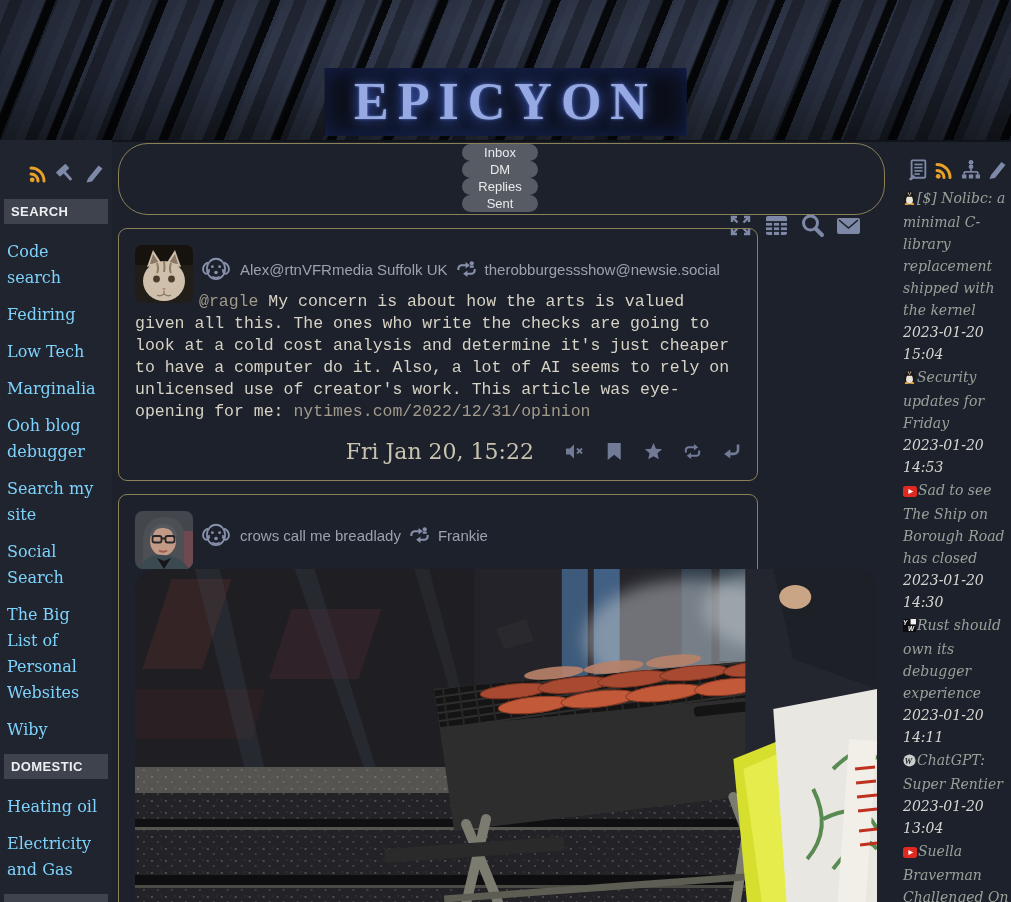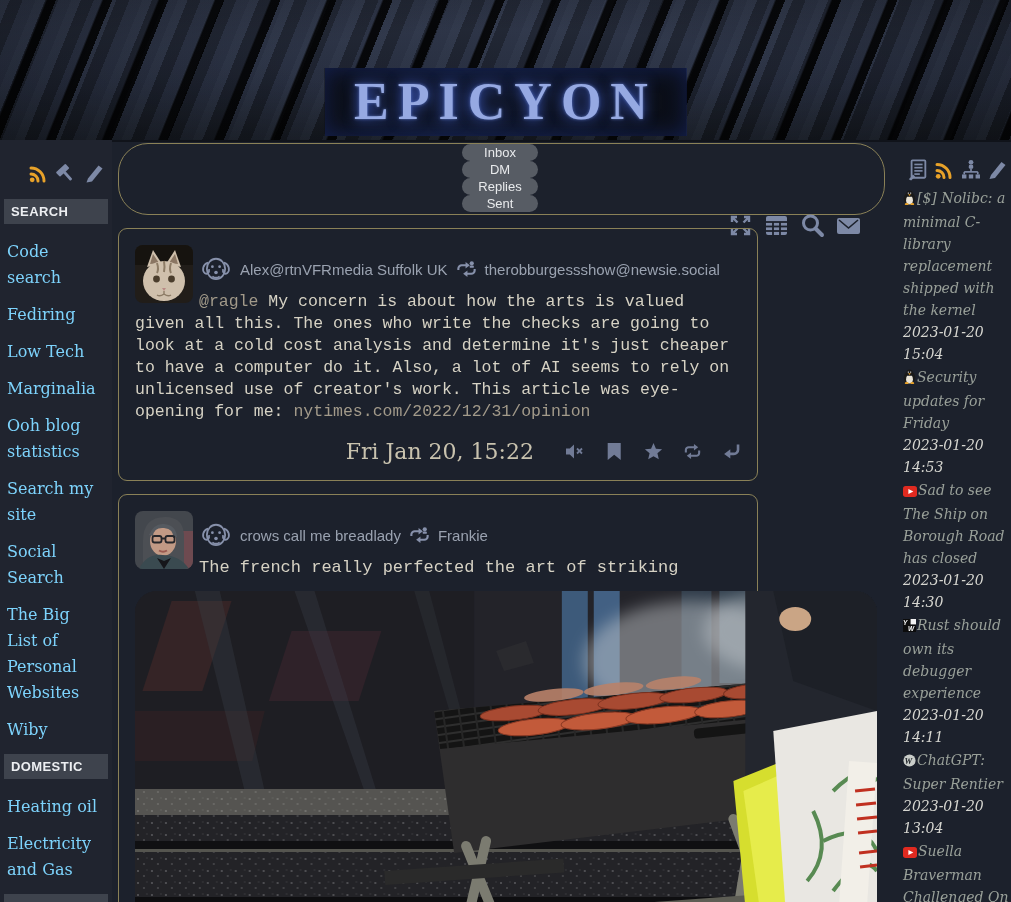--- a/index.html
+++ b/index.html
@@ -98,21 +98,21 @@
         <polygon points="4,14.5 14.5,1.5 18.5,4.5 8,17.5 2.5,18.5" fill="#7d89a6"></polygon>
       </svg>
     </div>
 
     <div class="side-header">SEARCH</div>
     <div class="side-links">
       <a>Code search</a>
       <a>Fediring</a>
       <a>Low Tech</a>
       <a>Marginalia</a>
-      <a>Ooh blog statistics</a>
+      <a>Ooh blog debugger</a>
       <a>Search my site</a>
       <a>Social Search</a>
       <a>The Big List of Personal Websites</a>
       <a>Wiby</a>
     </div>
 
     <div class="side-header">DOMESTIC</div>
     <div class="side-links">
       <a>Heating oil</a>
       <a>Electricity and Gas</a>
@@ -273,23 +273,20 @@
           <circle cx="17.5" cy="3" r="2.2" fill="#8791ab"></circle>
           <rect x="15.3" y="5.4" width="4.4" height="2.4" rx="1" fill="#8791ab"></rect>
           <g fill="none" stroke="#8791ab" stroke-width="2.2">
             <path d="M3.5 10 V8.5 a3.5 3.5 0 0 1 3.5 -3.5 h4.5"></path>
             <path d="M20.5 9 v1.5 a3.5 3.5 0 0 1 -3.5 3.5 H12.5"></path>
           </g>
           <polygon points="11,1.6 15.5,5 11,8.4" fill="#8791ab"></polygon>
           <polygon points="13,10.6 8.5,14 13,17.4" fill="#8791ab"></polygon>
         </svg>
         <span class="handle">Frankie</span>
-      </div>
-      <div class="post-body post2-body">
-        <span>The french really perfected the art of striking</span>
       </div>
 
       <svg class="attach" viewBox="0 0 744 480" preserveAspectRatio="none">
         <defs>
           <pattern id="speck" width="14" height="12" patternUnits="userSpaceOnUse">
             <rect width="14" height="12" fill="#27272b"></rect>
             <circle cx="3" cy="4" r="1" fill="#8e8e90"></circle>
               <circle cx="9" cy="9" r="1" fill="#6f6f72"></circle>
             <circle cx="12" cy="3" r=".8" fill="#555"></circle>
           </pattern>

